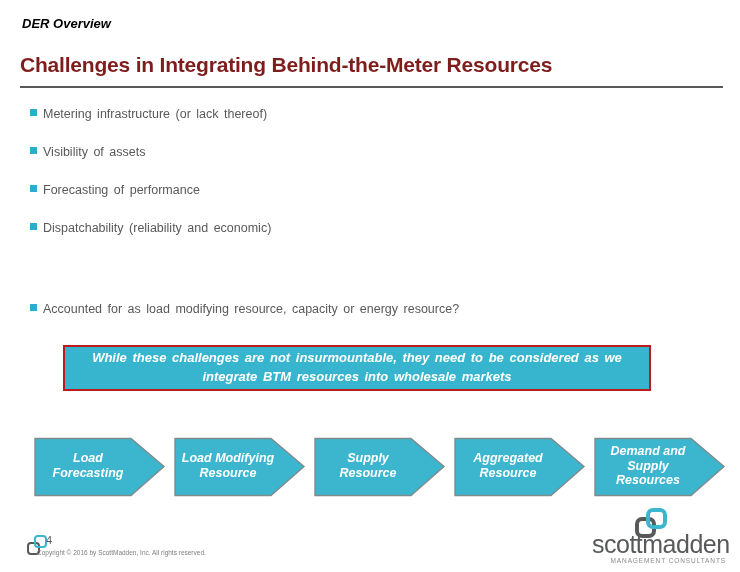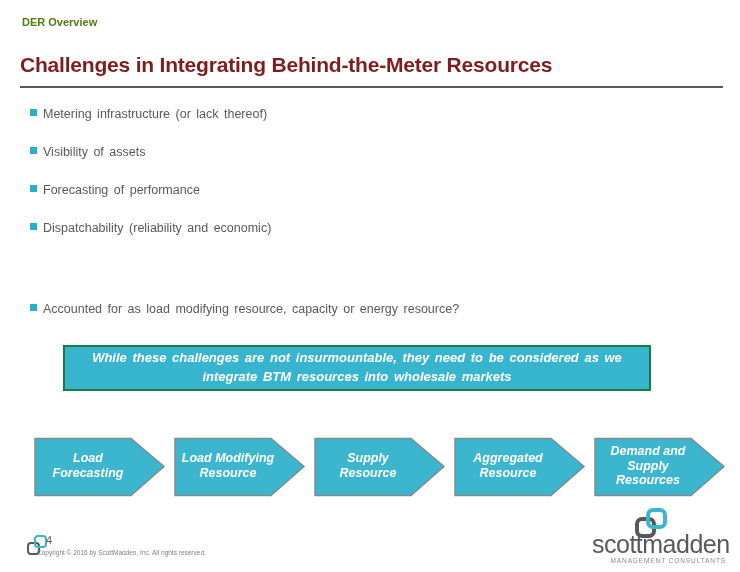--- a/index.html
+++ b/index.html
@@ -3,21 +3,21 @@
 <meta charset="utf-8">
 <style>
   html,body{margin:0;padding:0;background:#e8e8e8;}
   .slide{
     position:relative;width:740px;height:572px;background:#ffffff;
     font-family:"Liberation Sans", sans-serif;overflow:hidden;margin:0 auto;
   }
   
   .kicker{
     position:absolute;left:22px;top:16px;
-    font-size:11px;font-weight:bold;color:#4d7c0f;
+    font-size:13px;font-weight:bold;font-style:italic;color:#000000;
   }
   .title{
     position:absolute;left:20px;top:53px;width:710px;
     font-size:21px;font-weight:bold;color:#7f1d1d;letter-spacing:-0.2px;
   }
   .title-rule{
     position:absolute;left:20px;top:86px;width:703px;height:2px;background:#595959;
   }
   
   .bullet{
@@ -25,21 +25,21 @@
     font-size:12.5px;color:#595959;word-spacing:2px;
   }
   .bullet .sq{
     display:inline-block;width:7px;height:7px;background:#2BAEC9;
     margin-right:6px;vertical-align:2px;
   }
   .b0{top:107px}.b1{top:145px}.b2{top:183px}.b3{top:221px}.b4{top:259px}.b5{top:302px}
   
   .callout{
     position:absolute;left:63px;top:345px;width:568px;height:42px;
-    background:#38B5CE;border:2px solid #15803d;
+    background:#38B5CE;border:2px solid #b91c1c;
     display:flex;align-items:center;justify-content:center;
     color:#ffffff;font-size:13px;font-weight:bold;font-style:italic;
     text-align:center;line-height:1.45;word-spacing:2px;padding:0 8px;
   }
   
   .arrow{
     position:absolute;top:437px;width:132px;height:60px;
   }
   .a0{left:34px}.a1{left:174px}.a2{left:314px}.a3{left:454px}.a4{left:594px}
   .arrow svg{position:absolute;left:0;top:0;display:block;}

